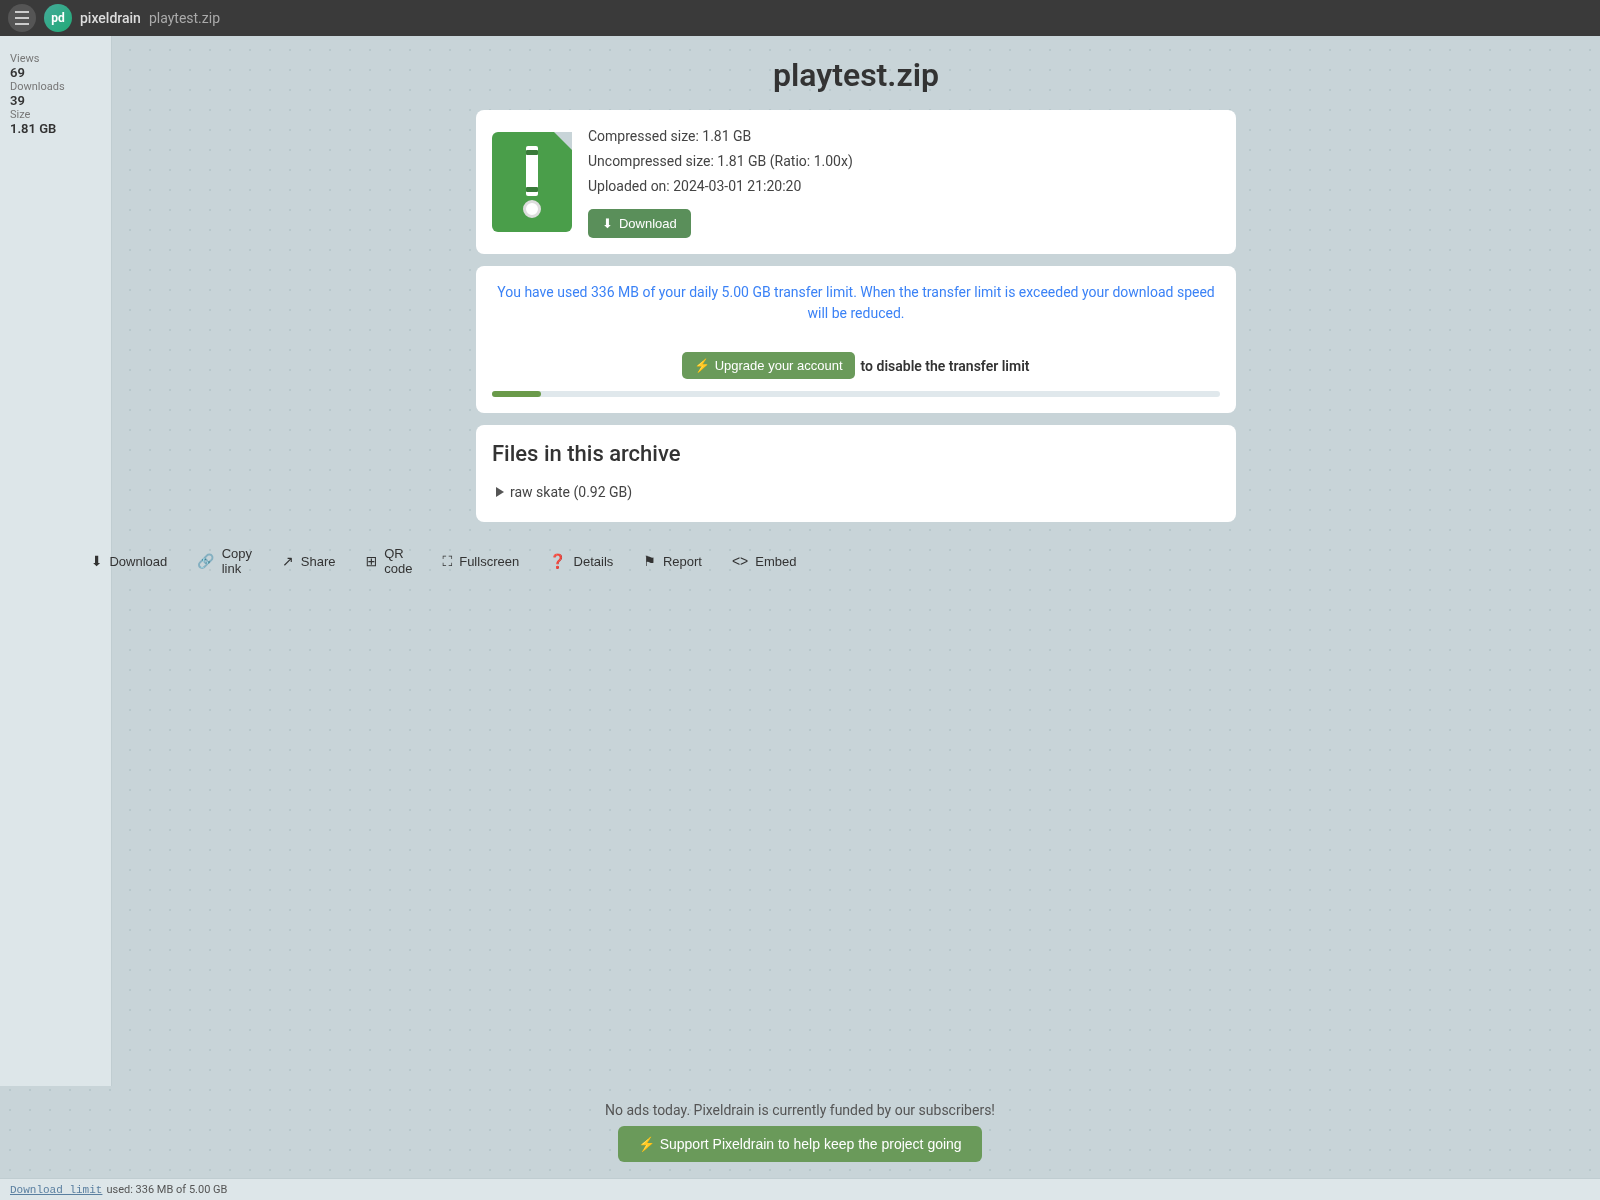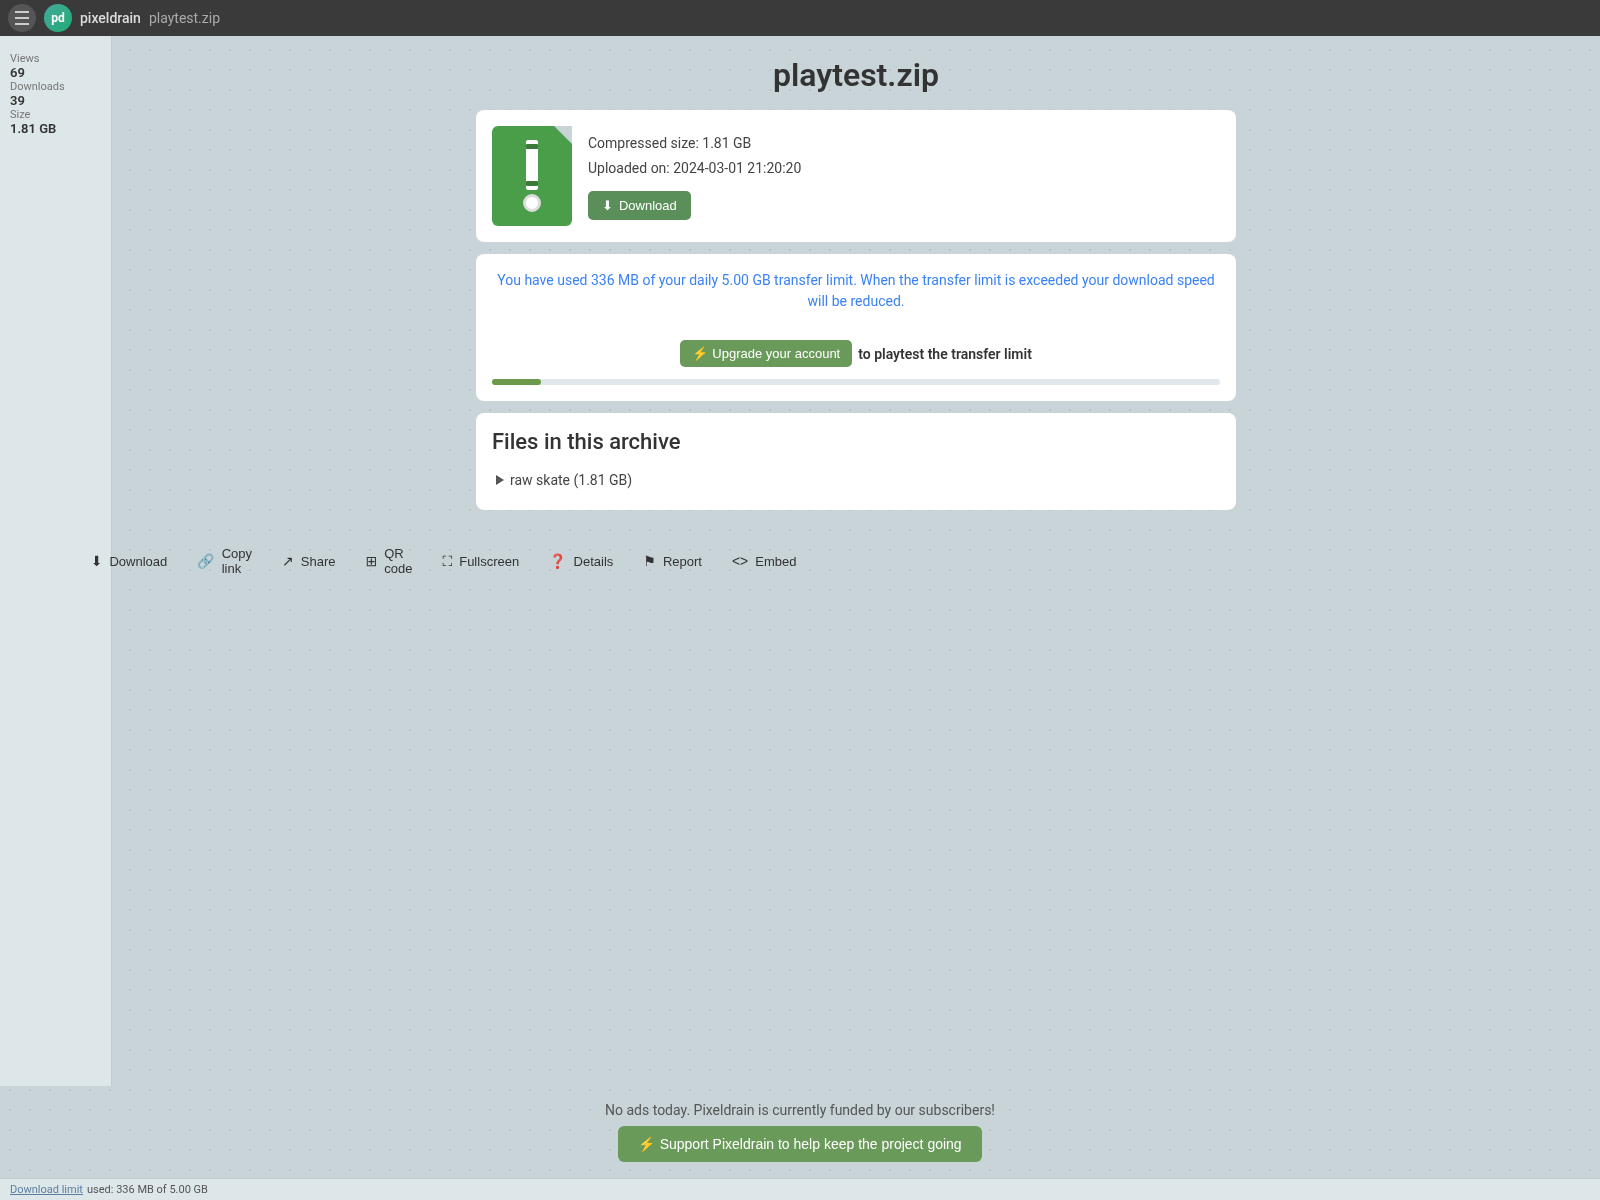--- a/index.html
+++ b/index.html
@@ -339,20 +339,21 @@
       font-size: 11px;
       color: #555;
       display: flex;
       align-items: center;
       gap: 4px;
     }
     .statusbar-link {
       color: #5a7fa0;
       text-decoration: underline;
       cursor: pointer;
+      font-family: Liberation Mono, monospace;
     }
   </style>
 </head>
 <body>
 
 <div class="topbar">
   <div class="topbar-menu-icon">
     <span></span>
     <span></span>
     <span></span>
@@ -417,47 +418,48 @@
           <div class="zip-zipper-track">
             <div class="zip-tooth" style="background:#3a7a3a;"></div>
             <div style="width:4px;height:30px;background:white;border-radius:2px;"></div>
             <div class="zip-tooth" style="background:#3a7a3a;"></div>
           </div>
           <div class="zip-pull"></div>
         </div>
       </div>
       <div class="file-info">
         <p>Compressed size: 1.81 GB</p>
+        <p>Uncompressed size: 1.81 GB (Ratio: 1.00x)</p>
         <p>Uploaded on: 2024-03-01 21:20:20</p>
         <button class="download-btn-green">
           <span>⬇</span>
           <span>Download</span>
         </button>
       </div>
     </div>
 
     <div class="transfer-card">
       <p class="transfer-text">You have used 336 MB of your daily 5.00 GB transfer limit. When the transfer limit is exceeded your download speed will be reduced.</p>
       <div class="upgrade-line">
         <button class="upgrade-btn">
           <span>⚡</span>
           <span>Upgrade your account</span>
         </button>
-        <span class="upgrade-text-inline">to playtest the transfer limit</span>
+        <span class="upgrade-text-inline">to disable the transfer limit</span>
       </div>
       <div class="progress-bar-container">
         <div class="progress-bar-fill"></div>
       </div>
     </div>
 
     <div class="archive-card">
       <h2 class="archive-title">Files in this archive</h2>
       <div class="archive-item">
         <div class="triangle-right"></div>
-        <span>raw skate (1.81 GB)</span>
+        <span>raw skate (0.92 GB)</span>
       </div>
     </div>
   </div>
 </div>
 
 <div class="footer">
   <p class="footer-text">No ads today. Pixeldrain is currently funded by our subscribers!</p>
   <button class="support-btn">
     <span>⚡ Support Pixeldrain to help keep the project going</span>
   </button>

